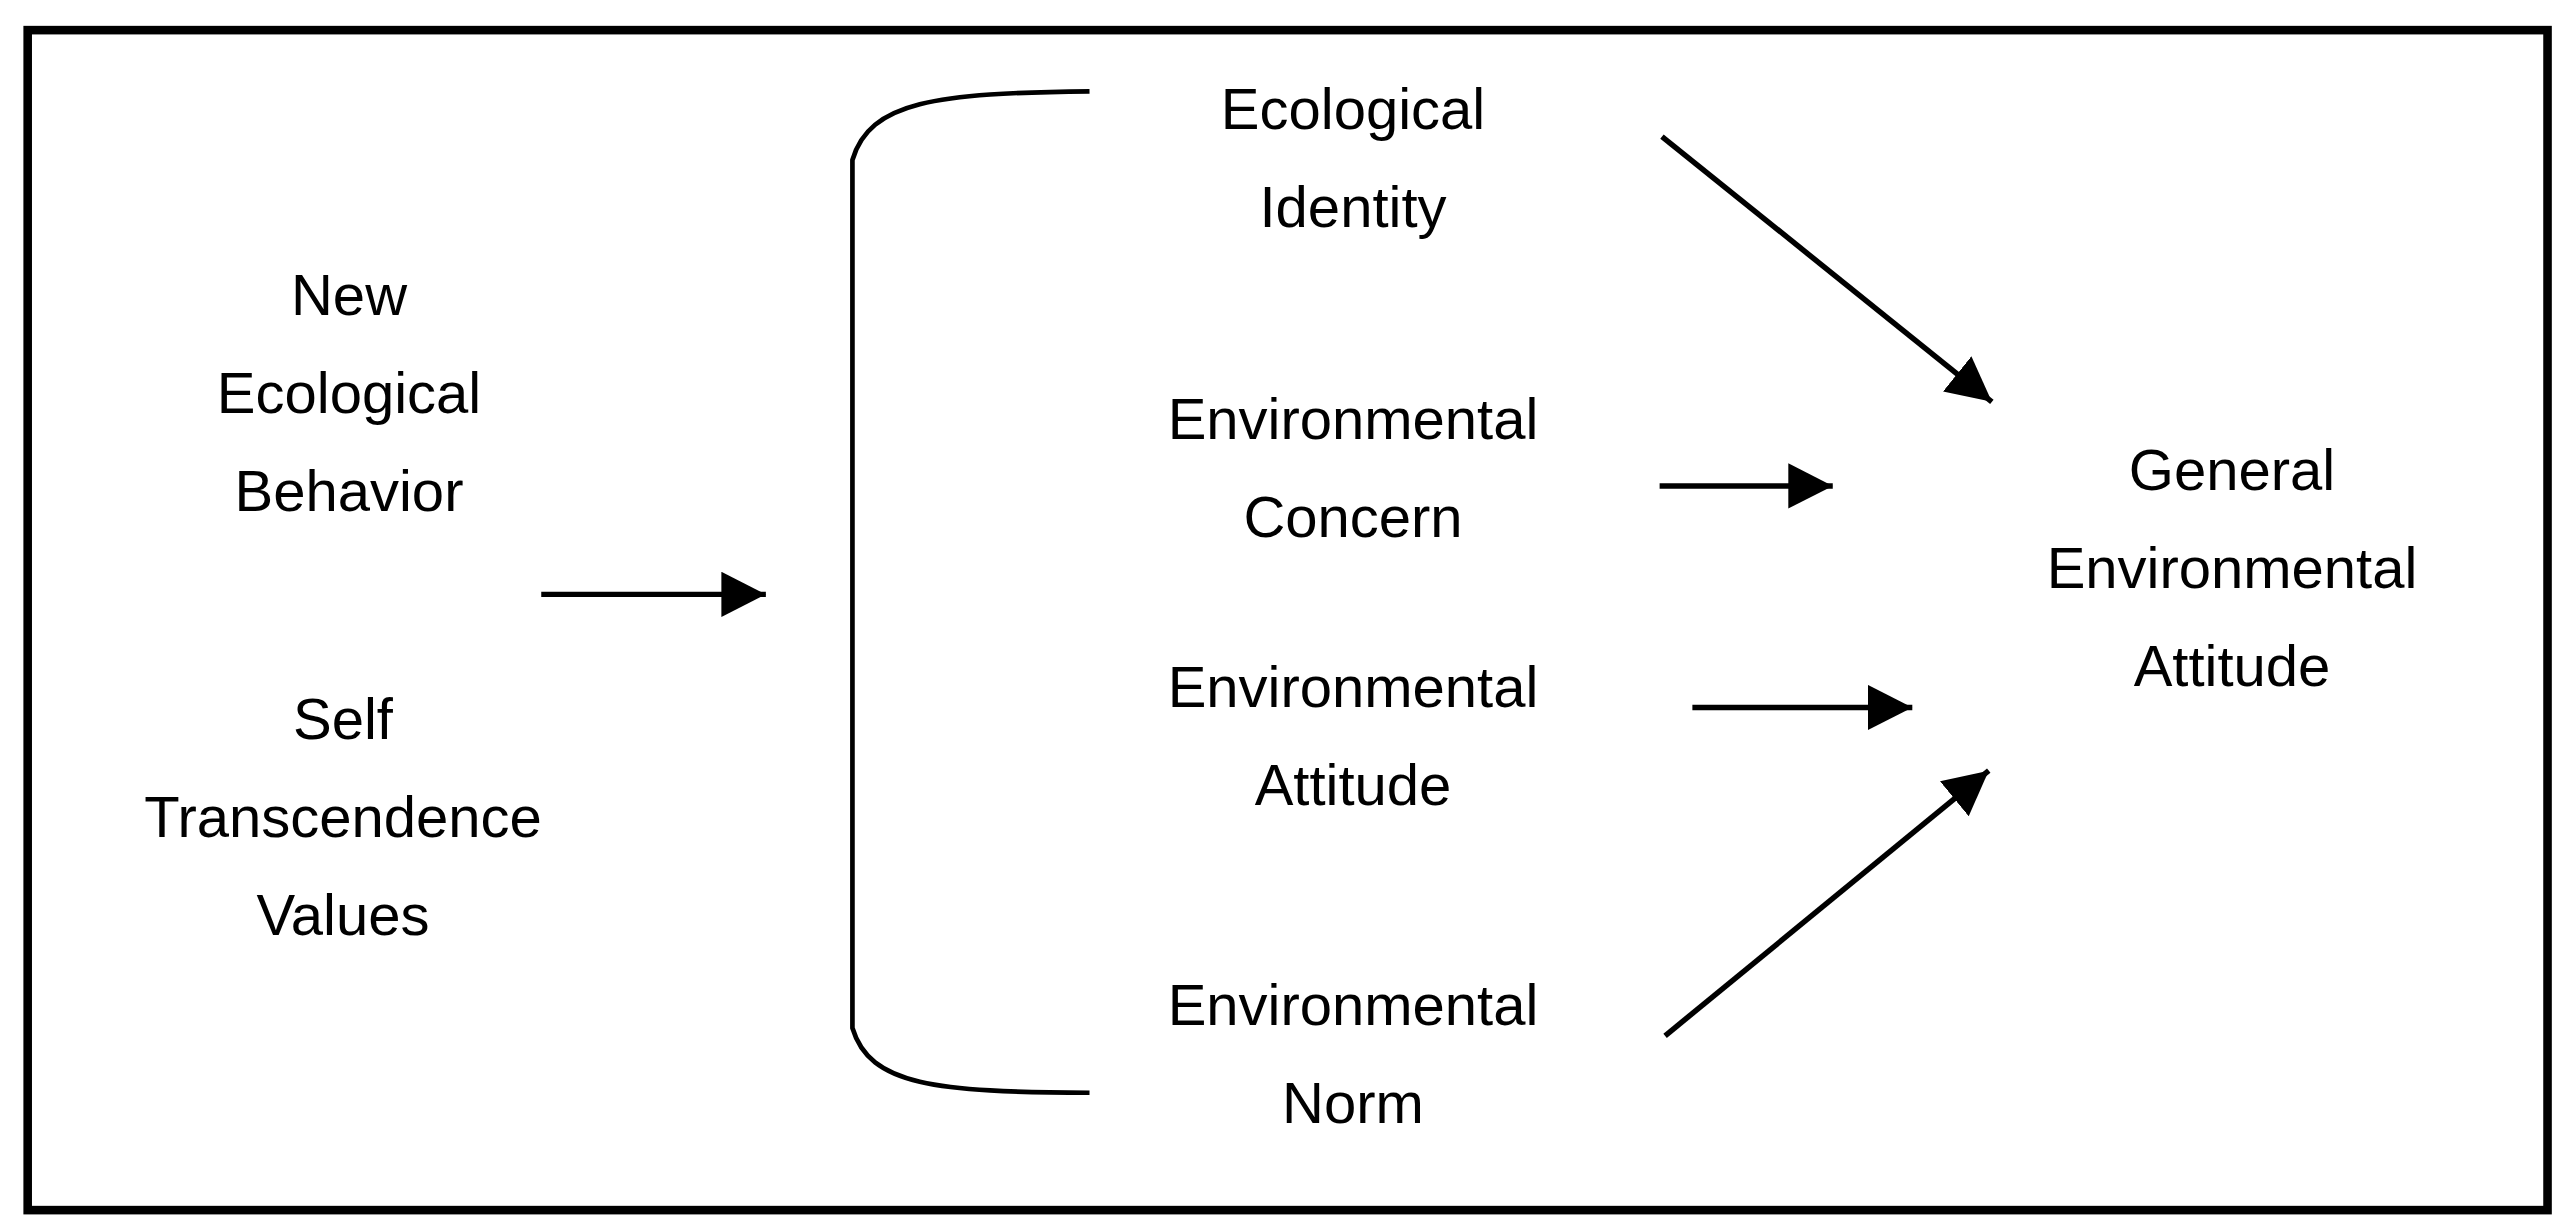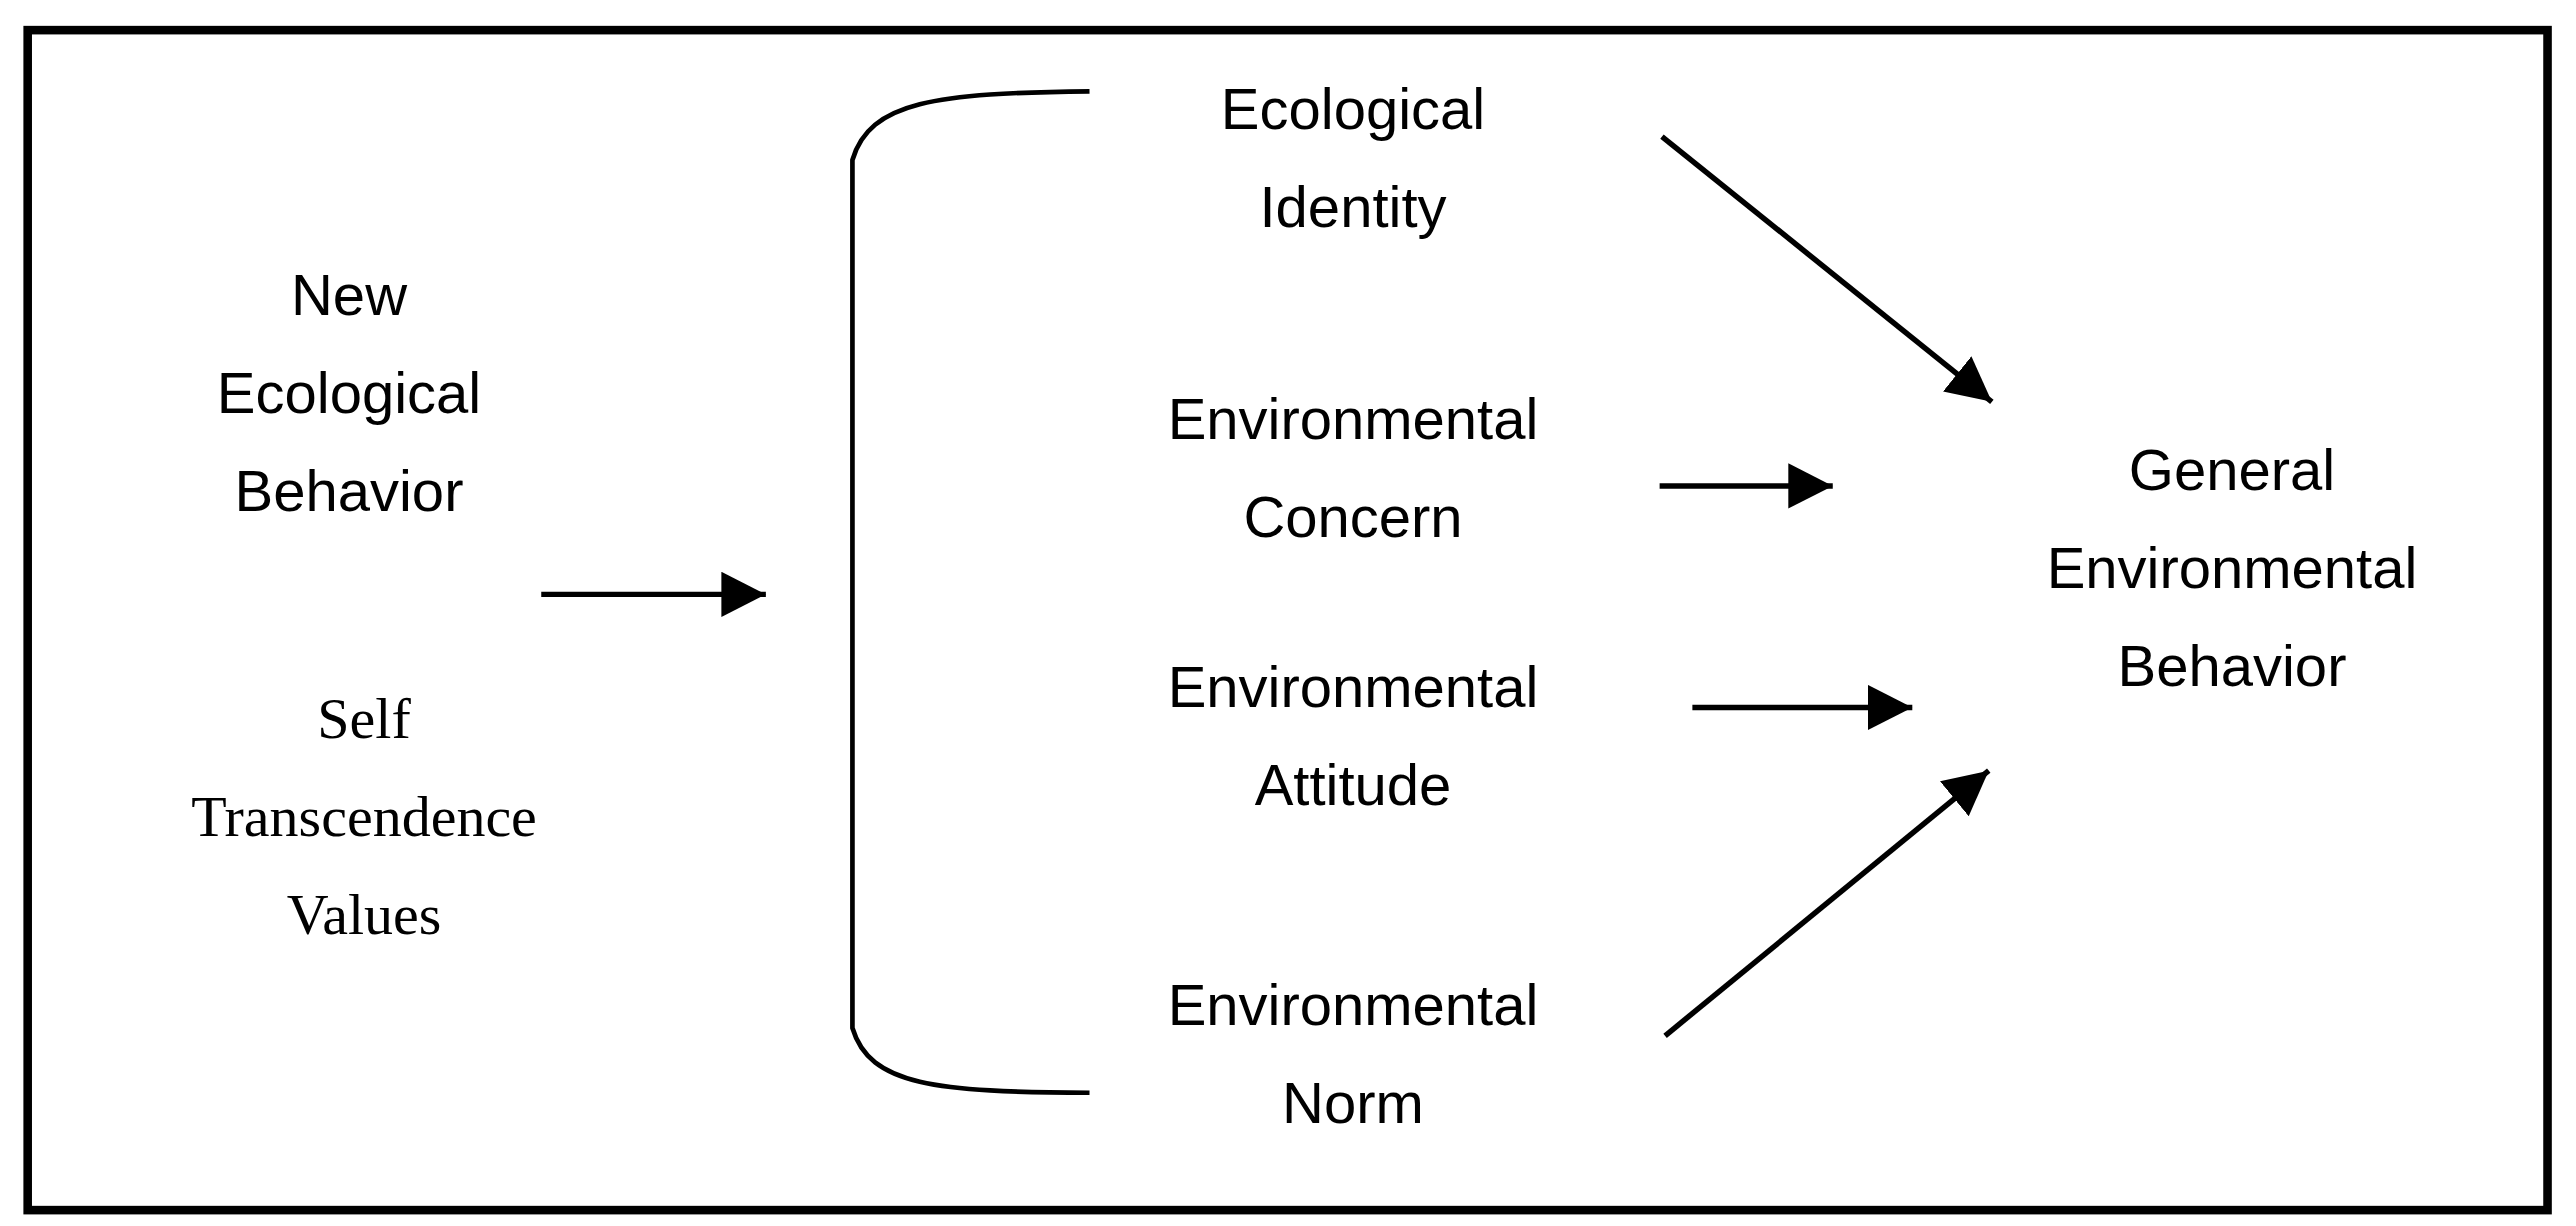--- a/index.html
+++ b/index.html
@@ -38,21 +38,21 @@
   .node{
     position:absolute;
     transform:translate(-50%,-50%);
     text-align:center;
     white-space:pre-line;
     font-size:58px;
     line-height:98px;
     letter-spacing:0;
   }
   .node-nep        { left:349px;  top:393px;  }
-  .node-stv        { left:364px;  top:817px;font-family:Liberation Serif, serif; }
+  .node-stv        { left:343px;  top:817px; }
   .node-identity   { left:1353px; top:158px;  }
   .node-concern    { left:1353px; top:468px;  }
   .node-attitude   { left:1353px; top:736px;  }
   .node-norm       { left:1353px; top:1054px; }
   .node-outcome    { left:2232px; top:568px;  }
 </style>
 </head>
 <body>
 
 <div class="canvas">
@@ -86,15 +86,15 @@
 Identity</div>
   <div class="node node-concern">Environmental
 Concern</div>
   <div class="node node-attitude">Environmental
 Attitude</div>
   <div class="node node-norm">Environmental
 Norm</div>
 
   <div class="node node-outcome">General
 Environmental
-Behavior</div>
+Attitude</div>
 </div>
 
 
 </body></html>

